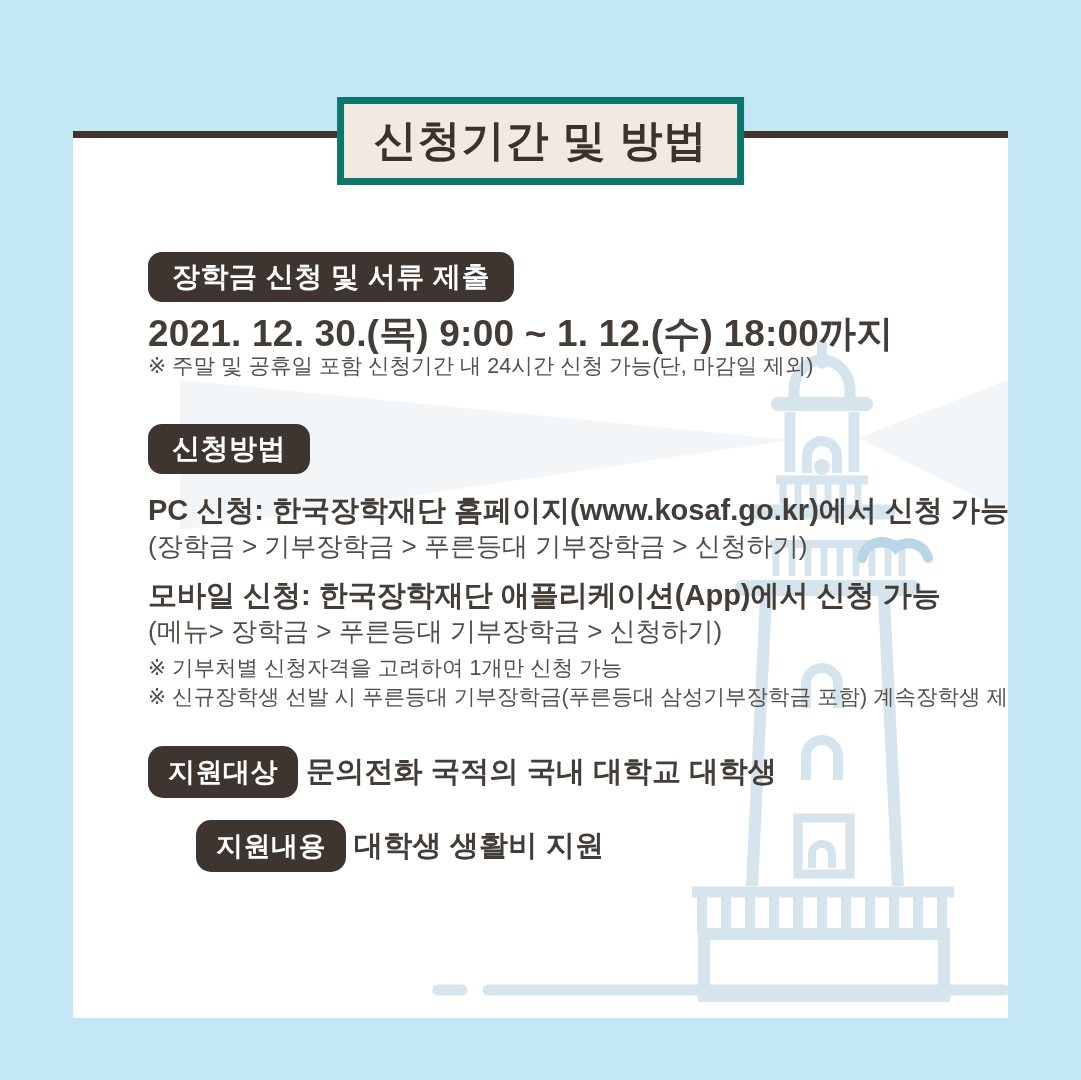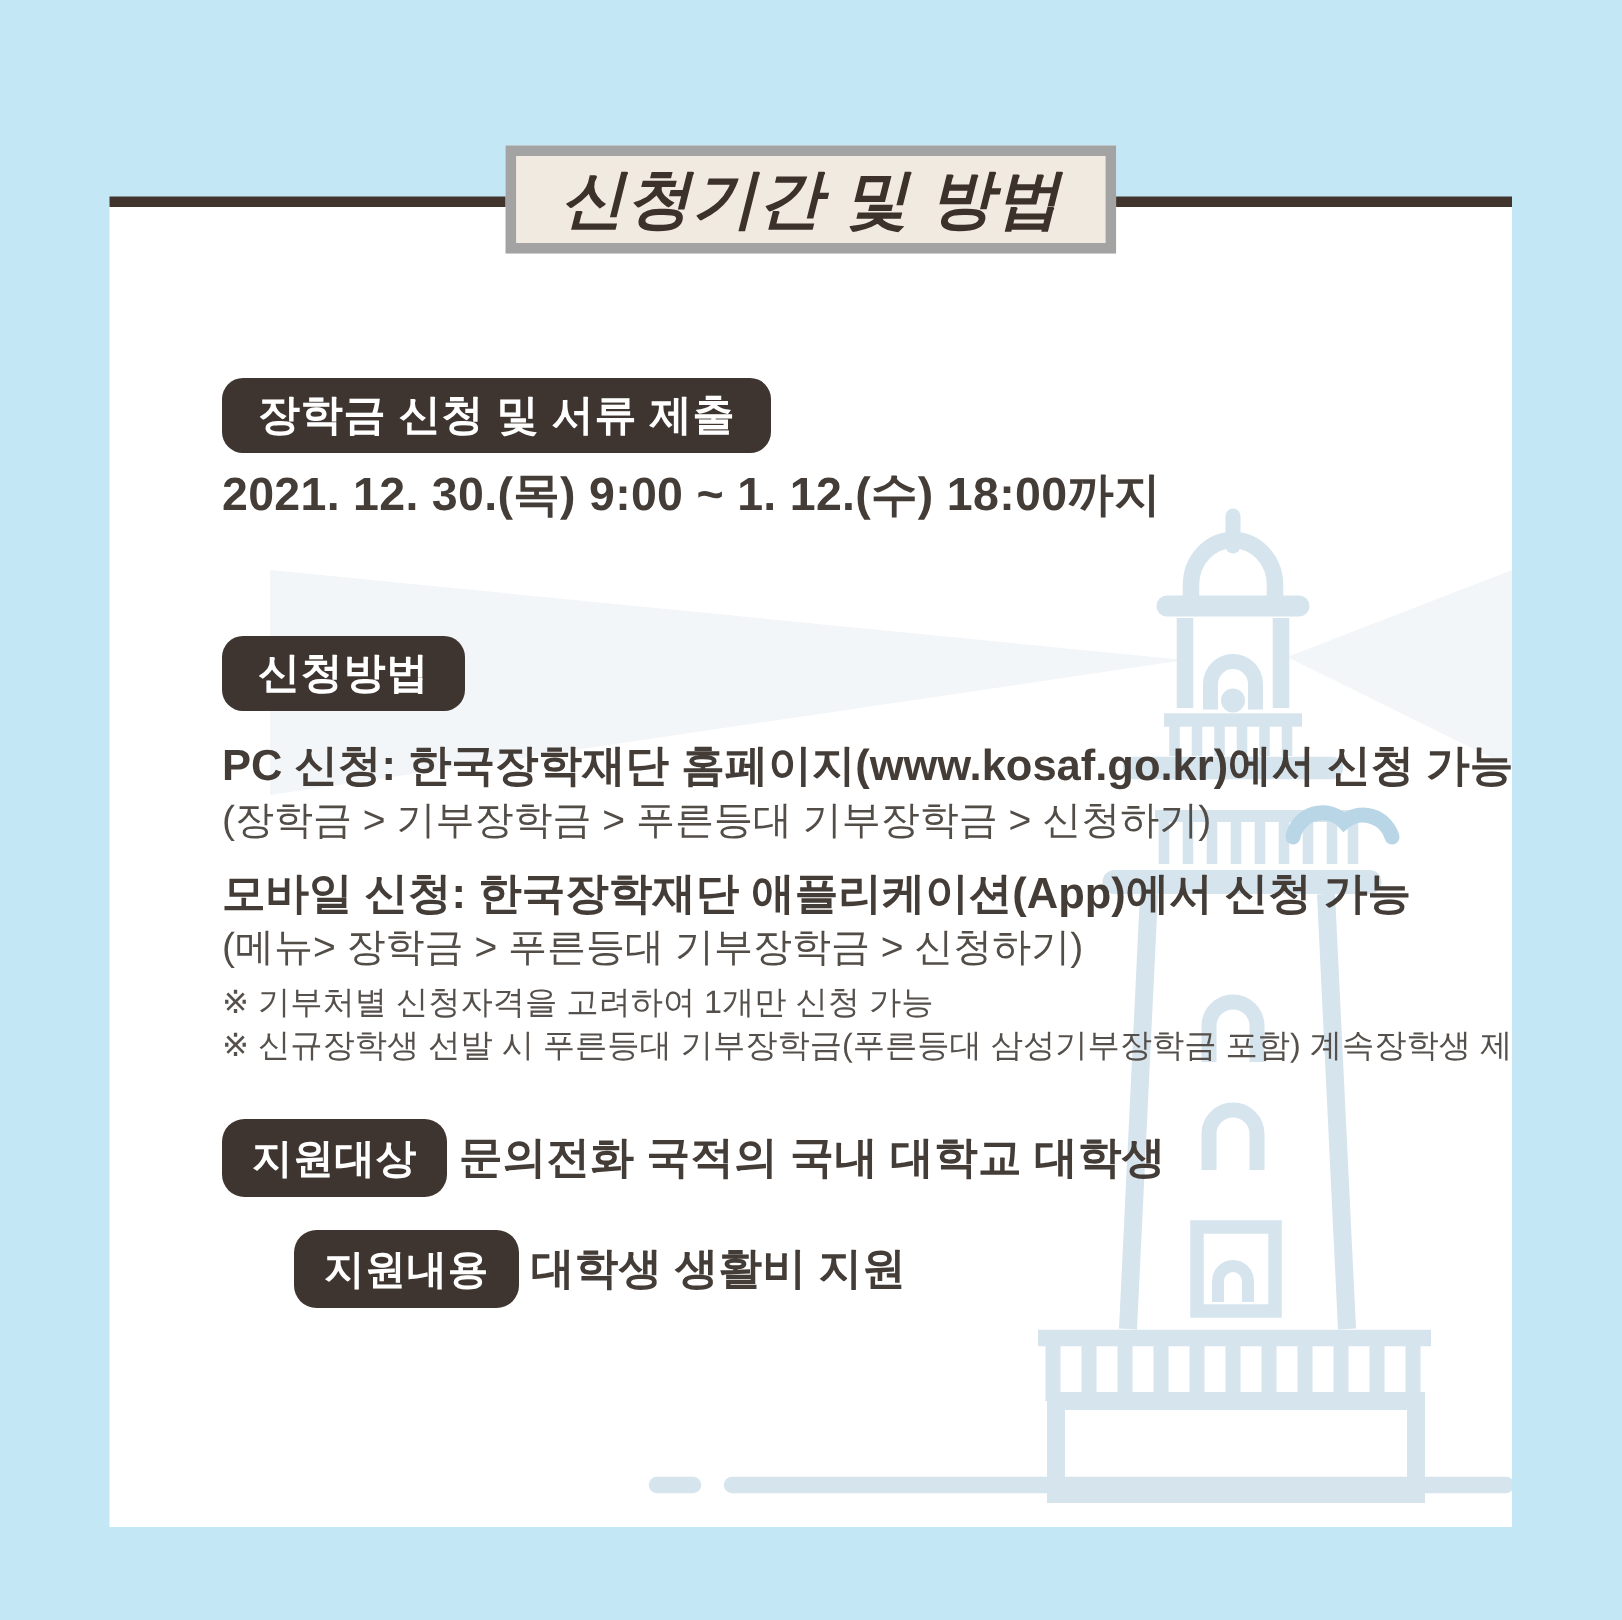--- a/index.html
+++ b/index.html
@@ -7,42 +7,42 @@
   body { font-family:"Liberation Sans","DejaVu Sans",sans-serif; }
 
   .page { position:relative; width:1081px; height:1080px; background:#c4e7f6; overflow:hidden; }
 
   .top-line { position:absolute; left:73px; top:131px; width:935px; height:7px; background:#40342c; z-index:2; }
 
   .card { position:absolute; left:73px; top:135px; width:935px; height:883px; background:#ffffff; overflow:hidden; z-index:1; }
 
   .title-banner {
     position:absolute; left:50%; top:97px; transform:translateX(-50%);
-    min-width:400px; height:72px; background:#f1eae0; border:7px solid #a3a3a3;
-    display:flex; align-items:center; justify-content:center; z-index:3; padding:0 30px;font-style:italic;
+    min-width:400px; height:88px; background:#f1eae0; border:7px solid #0f766e;
+    display:flex; align-items:center; justify-content:center; z-index:3; padding:0 30px;
   }
   .title-banner .title-text {
     font-size:43px; font-weight:800; color:#3d322b; letter-spacing:1px; white-space:nowrap;
   }
 
   
   .watermark { position:absolute; left:407px; top:205px; width:528px; height:678px; overflow:visible; z-index:0; }
 
   .content { position:absolute; inset:0; z-index:2; }
 
   .badge {
     position:absolute; left:75px; height:50px; background:#3e3531; color:#ffffff;
     border-radius:14px; display:inline-flex; align-items:center; justify-content:center;
     padding:0 24px; font-size:28px; font-weight:800; letter-spacing:.5px; white-space:nowrap;
   }
   .b-submission { top:117px;justify-content:center; }
   .b-method    { top:289px; }
 
   .t { position:absolute; left:75px; white-space:nowrap; color:#46403b; }
-  .t-period  { top:174px; font-size:31px; font-weight:800; color:#443c37; letter-spacing:.2px; }
+  .t-period  { top:174px; font-size:37px; font-weight:800; color:#443c37; letter-spacing:.2px; }
   .t-note    { font-size:21.5px; font-weight:400; color:#55504b; }
   .n-period  { top:216px; }
   .t-bold    { font-size:29px; font-weight:800; color:#443c37; }
   .t-path    { font-size:26px; font-weight:400; color:#534d48; }
   .pc-line     { top:356px; }
   .pc-path     { top:394px; }
   .mobile-line { top:441px; }
   .mobile-path { top:479px; }
   .m-note1     { top:518px; }
   .m-note2     { top:547px; }
@@ -113,20 +113,21 @@
 
       <path d="M382,218 a20,20 0 0 1 34,-10 a20,20 0 0 1 32,10" stroke="#b9d6e7" stroke-width="10" stroke-linecap="round"></path>
     </svg>
 
     <div class="content">
 
       <div class="badge b-submission">
         <span>장학금 신청 및 서류 제출</span>
       </div>
       <div class="t t-period">2021. 12. 30.(목) 9:00 ~ 1. 12.(수) 18:00까지</div>
+      <div class="t t-note n-period">※ 주말 및 공휴일 포함 신청기간 내 24시간 신청 가능(단, 마감일 제외)</div>
 
       <div class="badge b-method">
         <span>신청방법</span>
       </div>
       <div class="t t-bold pc-line">PC 신청: 한국장학재단 홈페이지(www.kosaf.go.kr)에서 신청 가능</div>
       <div class="t t-bold mobile-line">모바일 신청: 한국장학재단 애플리케이션(App)에서 신청 가능</div>
       <div class="t t-path pc-path">(장학금 &gt; 기부장학금 &gt; 푸른등대 기부장학금 &gt; 신청하기)</div>
       <div class="t t-path mobile-path">(메뉴&gt; 장학금 &gt; 푸른등대 기부장학금 &gt; 신청하기)</div>
       <div class="t t-note m-note1">※ 기부처별 신청자격을 고려하여 1개만 신청 가능</div>
       <div class="t t-note m-note2">※ 신규장학생 선발 시 푸른등대 기부장학금(푸른등대 삼성기부장학금 포함) 계속장학생 제외</div>

